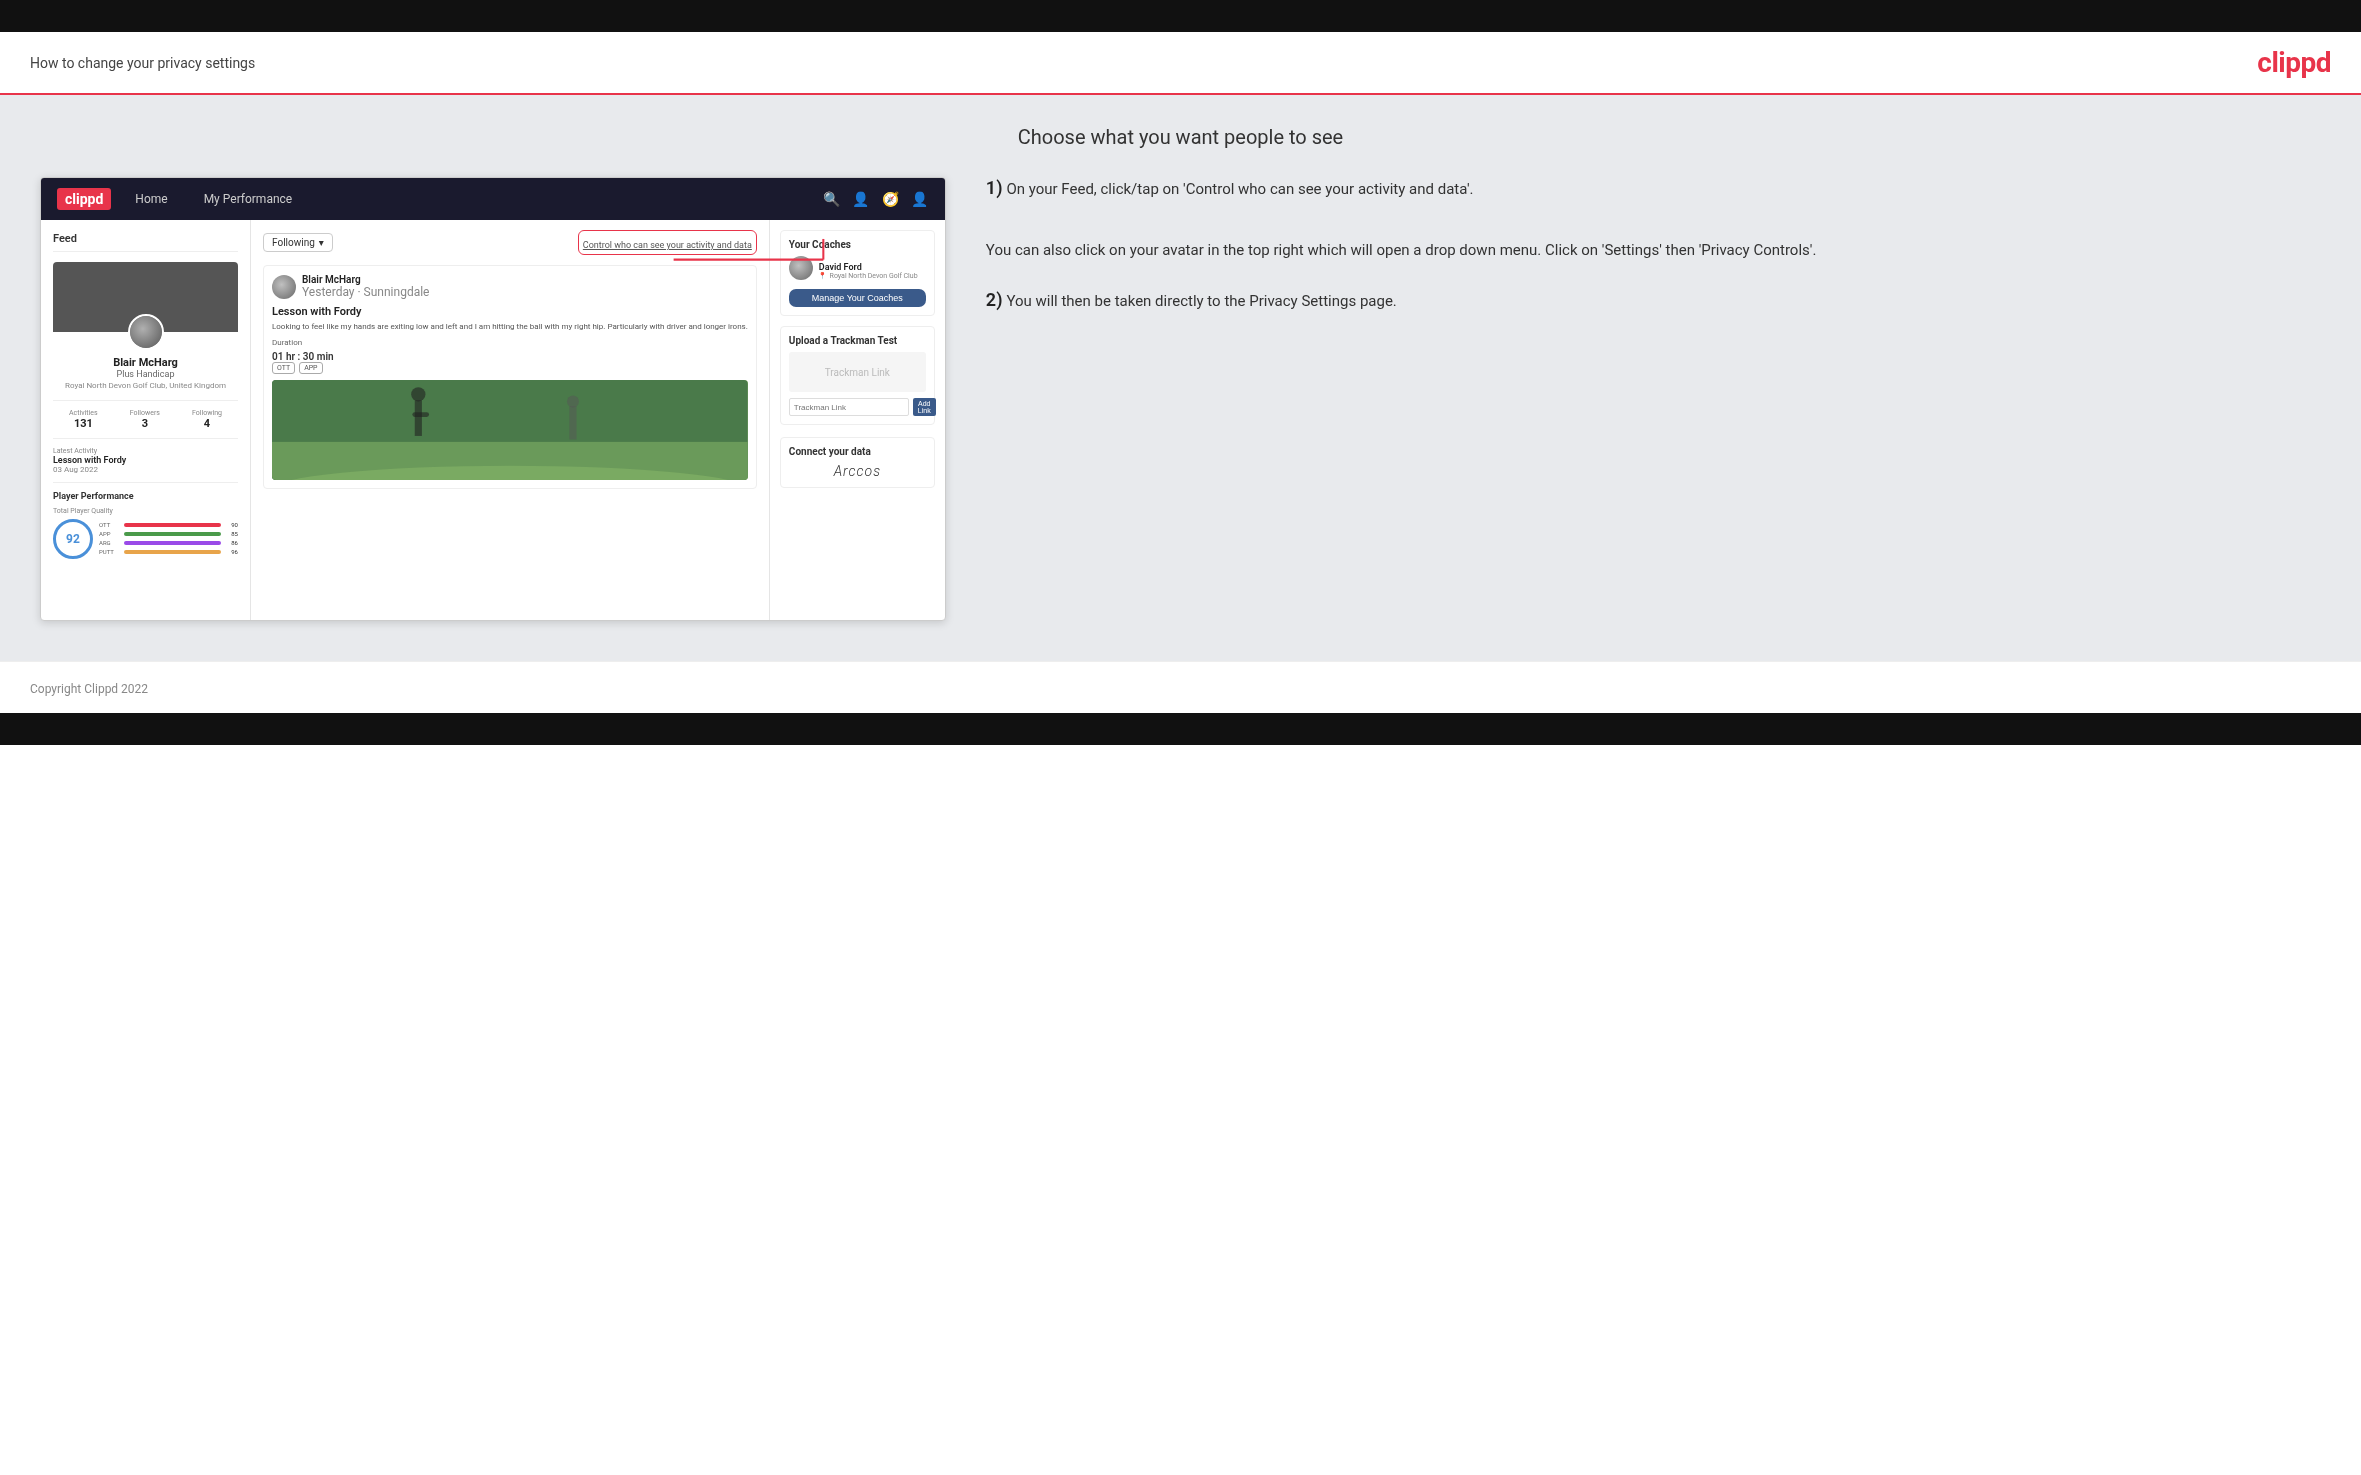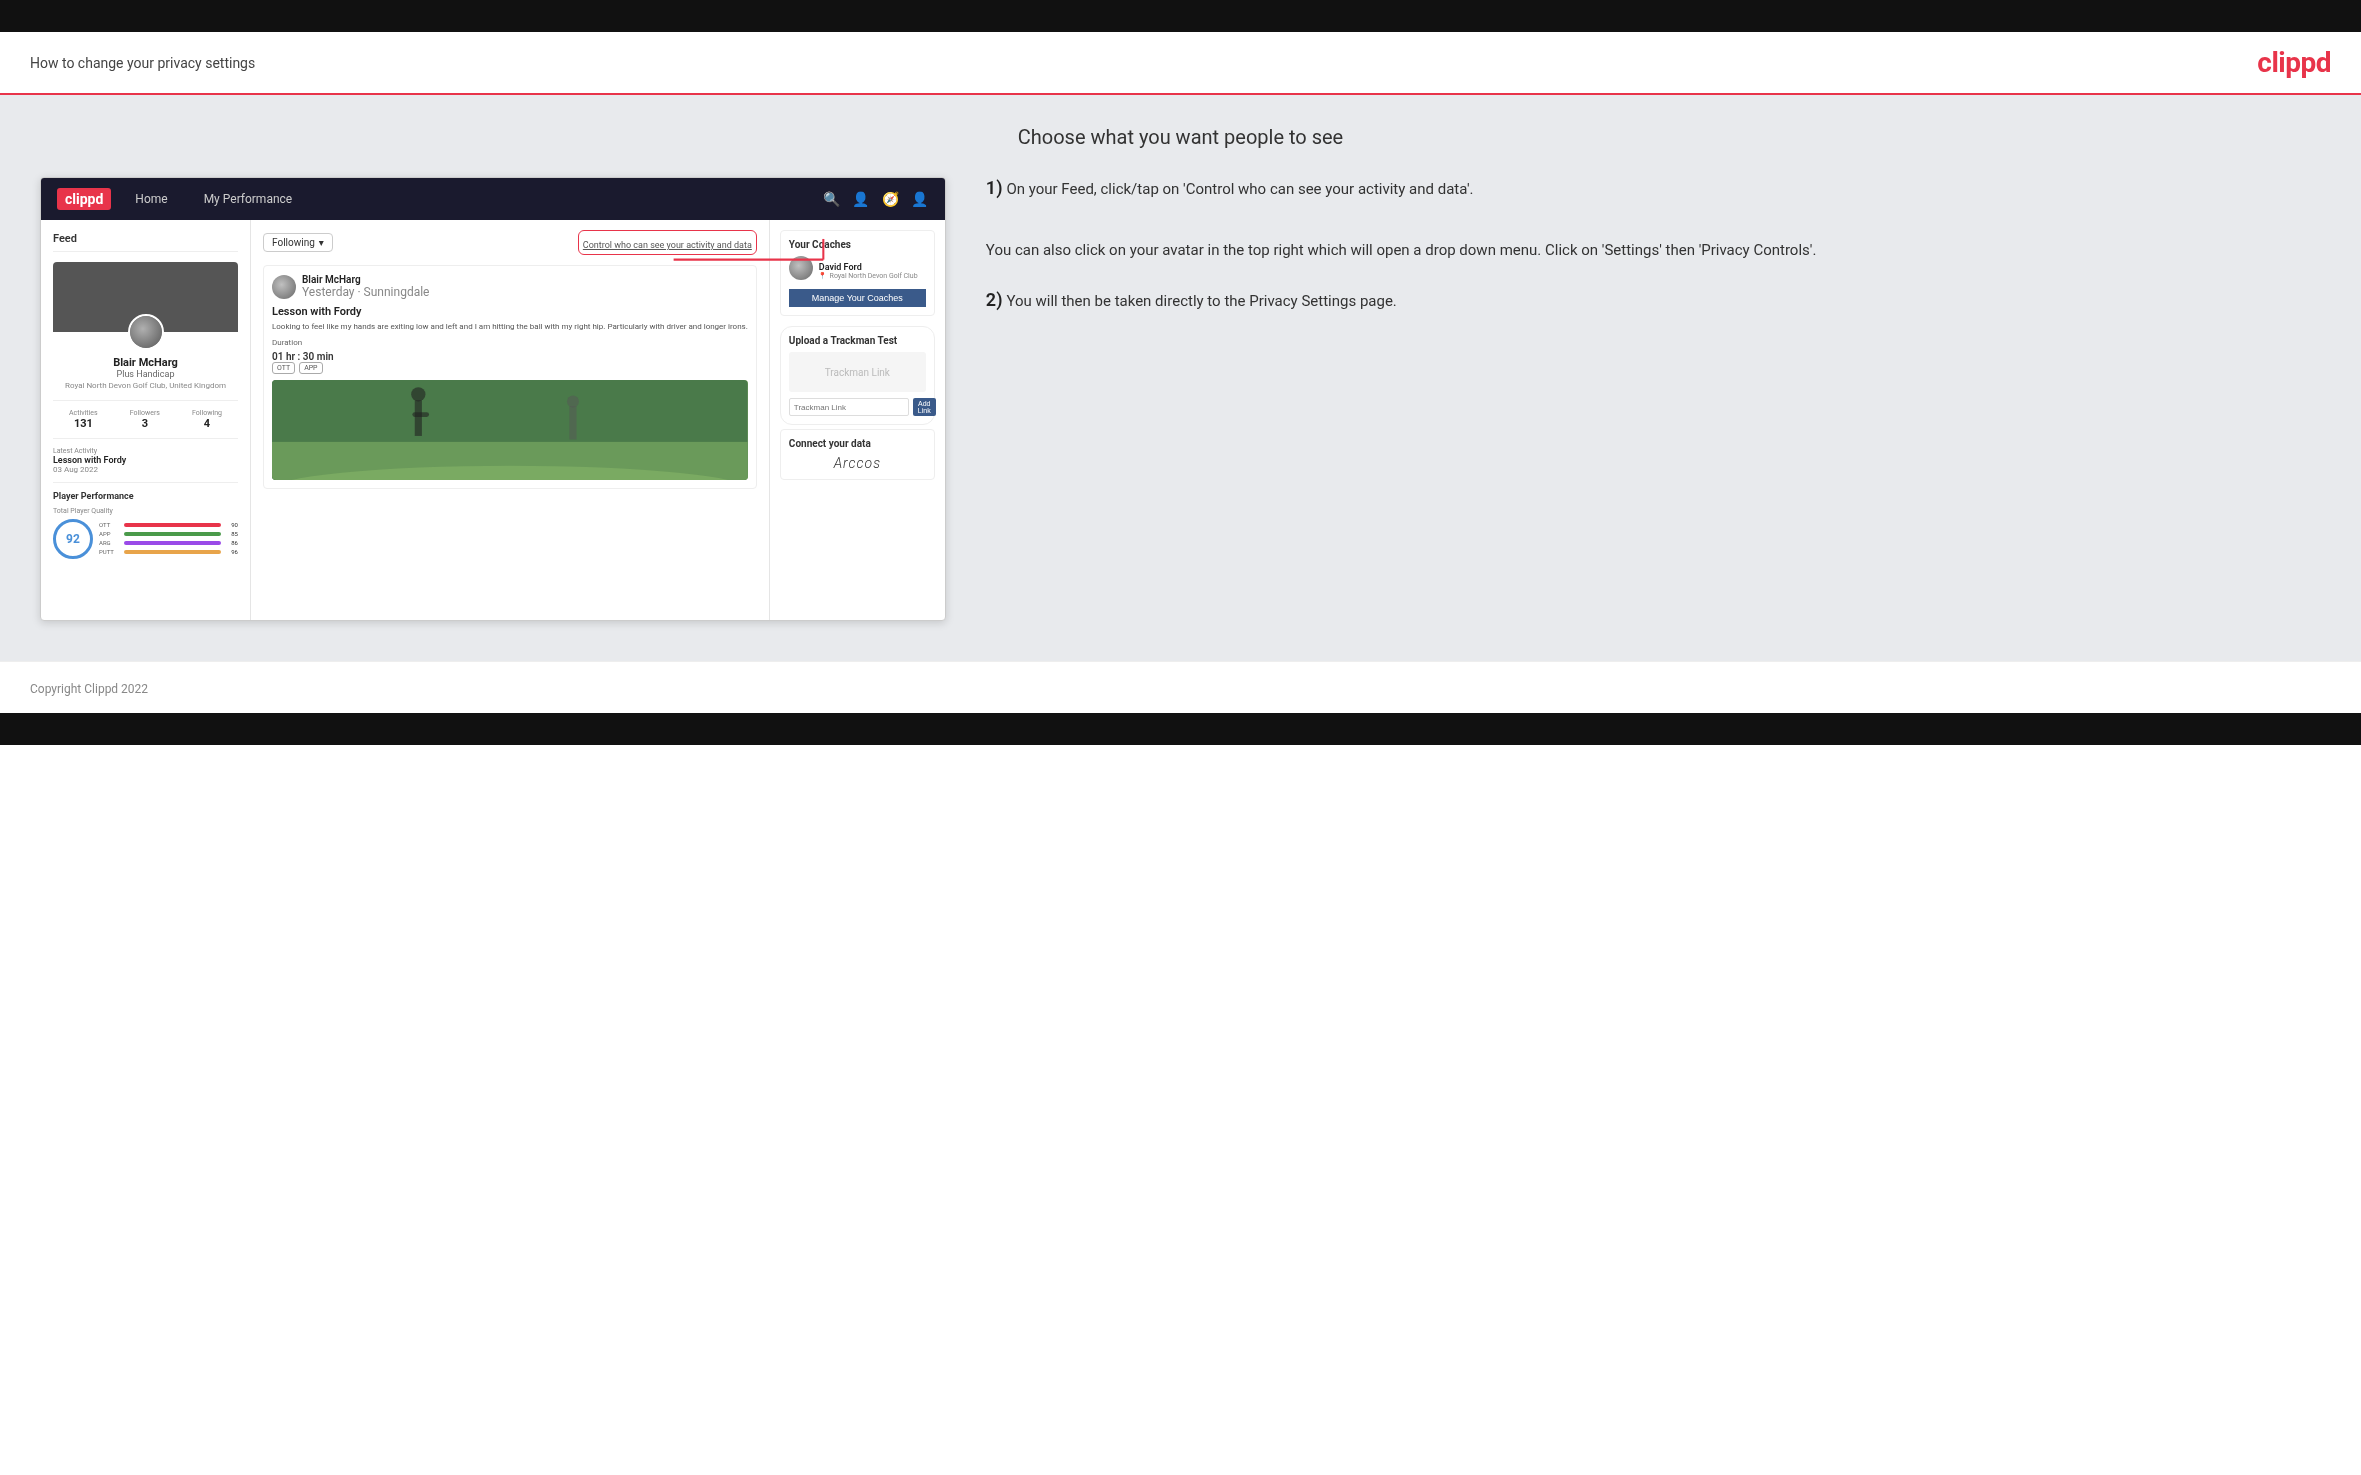--- a/index.html
+++ b/index.html
@@ -409,32 +409,32 @@
       color: #888;
       display: flex;
       align-items: center;
       gap: 2px;
     }
     .app-manage-btn {
       width: 100%;
       background: #3a5a8a;
       color: white;
       border: none;
-      border-radius: 0;
+      border-radius: 7px;
       padding: 4px;
       font-size: 9px;
       text-align: center;
       cursor: pointer;
     }
 
     .app-trackman-section {
       border: 1px solid #eee;
-      border-radius: 12px;
+      border-radius: 4px;
       padding: 8px;
-      margin-bottom: 4px;
+      margin-bottom: 12px;
     }
     .app-trackman-placeholder {
       background: #f5f5f5;
       height: 40px;
       border-radius: 3px;
       display: flex;
       align-items: center;
       justify-content: center;
       color: #bbb;
       font-size: 10px;

